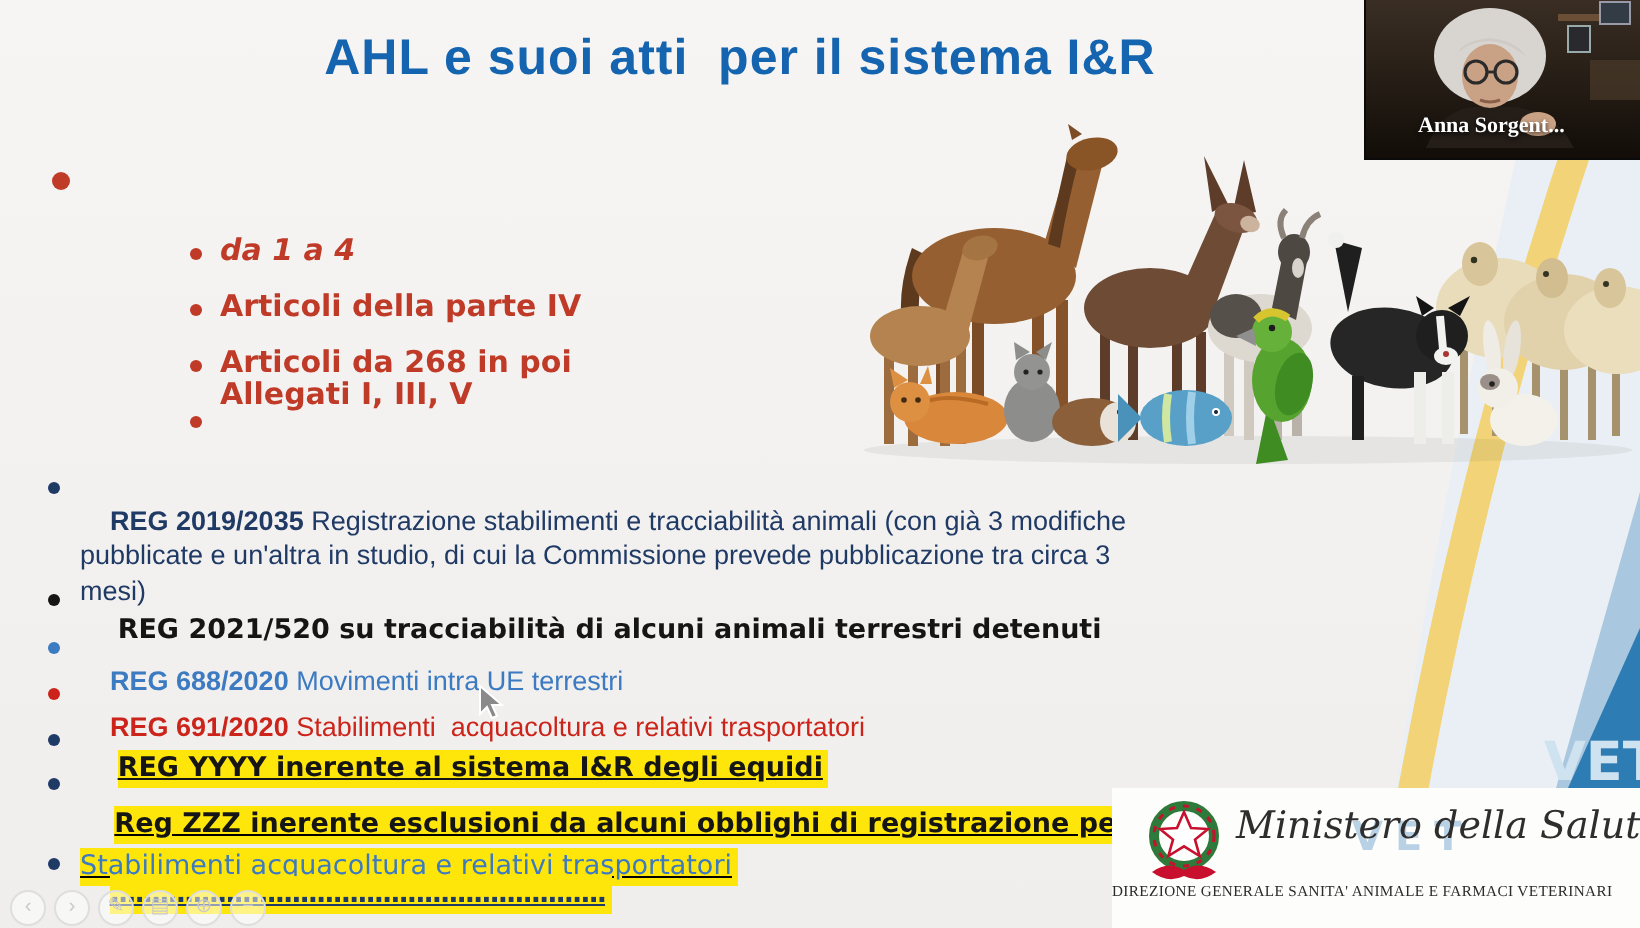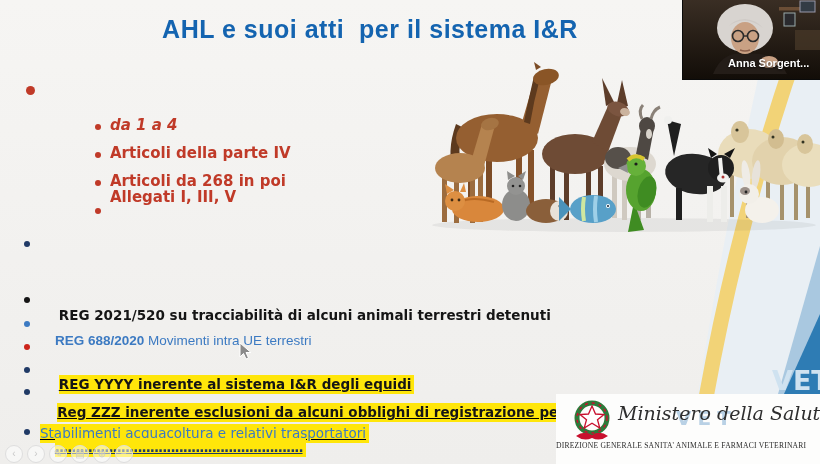--- a/index.html
+++ b/index.html
@@ -18,22 +18,22 @@
   
   .reg{left:40px;white-space:pre-wrap;}
   .dot{width:6px;height:6px;border-radius:50%;}
   .navy{color:#203a66;} .black{color:#151515;} .lblue{color:#3c7ac2;} .rred{color:#cc241a;}
   .reg b{font-weight:bold;}
   .hl{background:#ffe60a;padding:1px 3px 2px 0;text-decoration:underline;}
   .f-arial{font-family:"Liberation Sans",sans-serif;font-size:13.5px;line-height:17.5px;}
   .f-treb{font-family:"DejaVu Sans",sans-serif;font-size:13.5px;line-height:17px;}
   
   .cam{left:683px;top:0;width:137px;height:79px;background:#151009;overflow:hidden;box-shadow:0 0 0 1px #0a0a0a;}
-  .cam-name{left:728px;top:57px;color:#fff;font-size:11px;font-weight:bold;
-    font-family:Liberation Sans, sans-serif;text-shadow:0 1px 2px rgba(0,0,0,.8);}
+  .cam-name{left:709px;top:57px;color:#fff;font-size:11px;font-weight:bold;
+    font-family:Liberation Serif, serif;text-shadow:0 1px 2px rgba(0,0,0,.8);}
   
   .footer{left:556px;top:394px;width:264px;height:70px;background:#fdfdfc;}
   .ministry{left:618px;top:402px;width:202px;font-family:"DejaVu Serif",serif;font-style:italic;
     font-size:19px;color:#2e2e2e;white-space:nowrap;}
   .vet-ghost{left:676px;top:406px;font-family:"DejaVu Sans",sans-serif;font-weight:bold;
     font-size:20px;color:rgba(56,126,186,0.35);letter-spacing:6px;}
   .dept{left:556px;top:441px;width:264px;text-align:left;font-family:"Liberation Serif",serif;
     font-size:7.6px;color:#2b2b2b;letter-spacing:.2px;}
   .office{left:556px;top:452px;width:264px;text-align:right;font-family:"Liberation Serif",serif;
     font-size:8.5px;color:#2b2b2b;margin-top:43px;}
@@ -202,32 +202,38 @@
   <div class="abs ahl-dot" style="top:124px;"></div>
   <div class="abs ahl-item" style="top:116px;font-style:italic;">da 1 a 4</div>
   <div class="abs ahl-dot" style="top:152px;"></div>
   <div class="abs ahl-item" style="top:144px;">Articoli della parte IV</div>
   <div class="abs ahl-dot" style="top:180px;"></div>
   <div class="abs ahl-item" style="top:172px;">Articoli da 268 in poi</div>
   <div class="abs ahl-dot" style="top:208px;"></div>
   <div class="abs ahl-item" style="top:188px;">Allegati I, III, V</div>
 
   <div class="abs dot" style="left:24px;top:241px;background:#203a66;"></div>
+  <div class="abs reg f-arial navy" style="top:234px;width:548px;">
+    <b>REG 2019/2035</b><span> Registrazione stabilimenti e tracciabilità animali (con già 3 modifiche pubblicate e un'altra in studio, di cui la Commissione prevede pubblicazione tra circa 3 mesi)</span>
+  </div>
 
   <div class="abs dot" style="left:24px;top:297px;background:#151515;"></div>
   <div class="abs reg f-treb black" style="top:290px;width:600px;font-weight:bold;">
     <span>REG 2021/520 su tracciabilità di alcuni animali terrestri detenuti</span>
   </div>
 
   <div class="abs dot" style="left:24px;top:321px;background:#3c7ac2;"></div>
   <div class="abs reg f-arial lblue" style="top:314px;width:600px;">
     <b>REG 688/2020</b><span> Movimenti intra UE terrestri</span>
   </div>
 
   <div class="abs dot" style="left:24px;top:344px;background:#cc241a;"></div>
+  <div class="abs reg f-arial rred" style="top:337px;width:600px;">
+    <b>REG 691/2020</b><span> Stabilimenti  acquacoltura e relativi trasportatori</span>
+  </div>
 
   <div class="abs dot" style="left:24px;top:367px;background:#203a66;"></div>
   <div class="abs reg f-treb black" style="top:359px;width:600px;font-weight:bold;">
     <span class="hl">REG YYYY inerente al sistema I&amp;R degli equidi</span>
   </div>
 
   <div class="abs dot" style="left:24px;top:389px;background:#203a66;"></div>
   <div class="abs reg f-treb" style="top:381px;width:562px;line-height:21px;">
     <span class="hl"><b class="black">Reg ZZZ inerente esclusioni da alcuni obblighi di registrazione per </b><span class="lblue">Stabilimenti acquacoltura e relativi trasportatori</span></span>
   </div>

